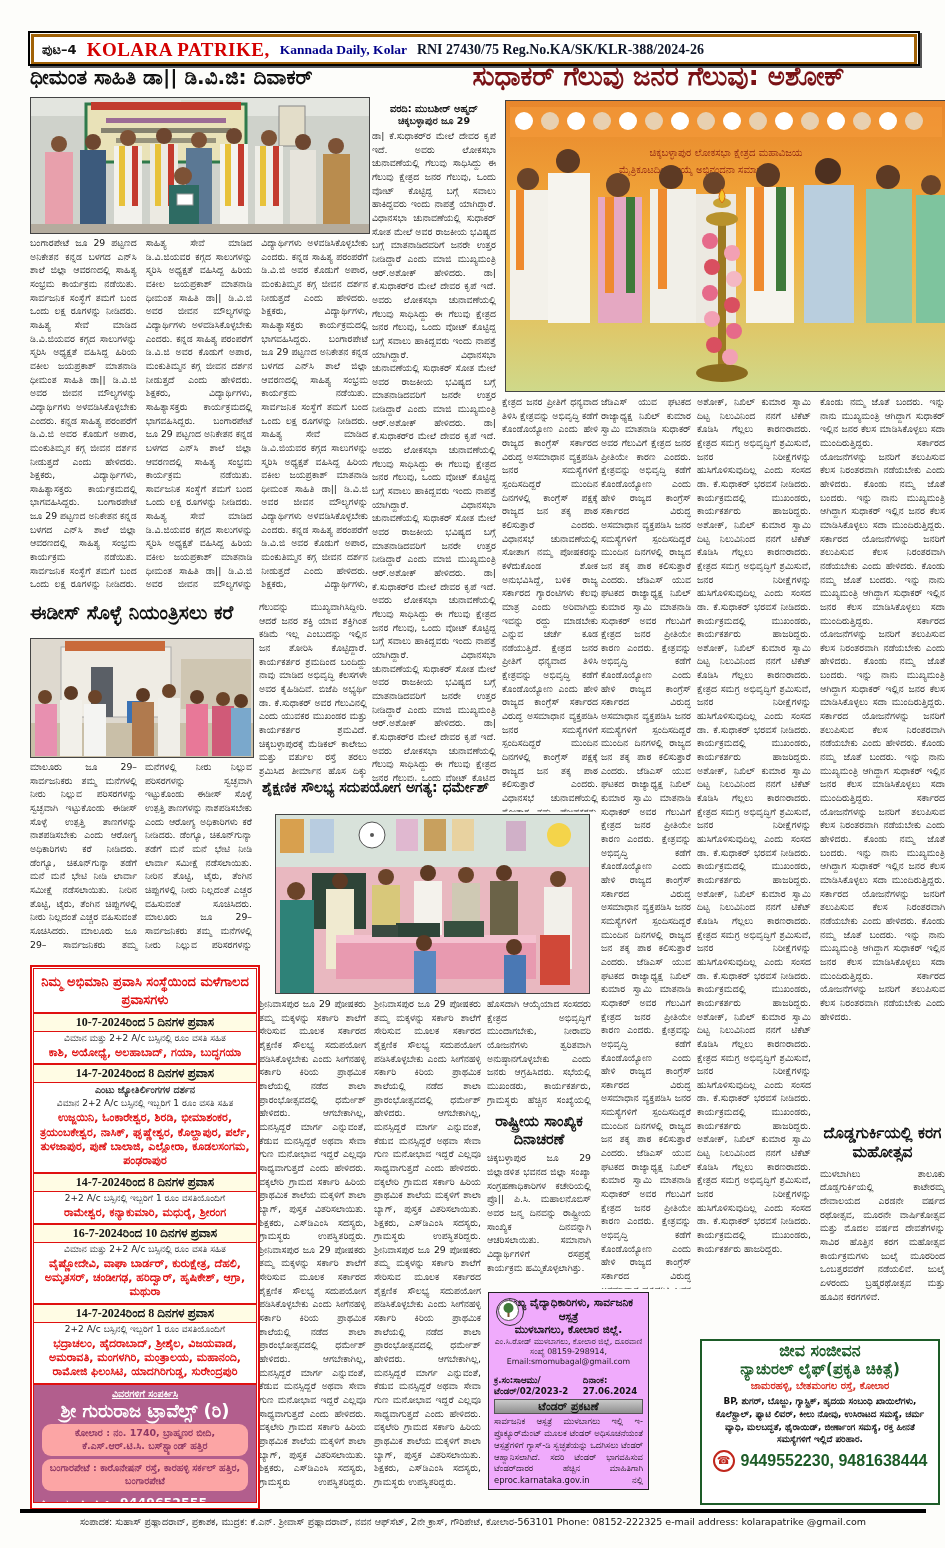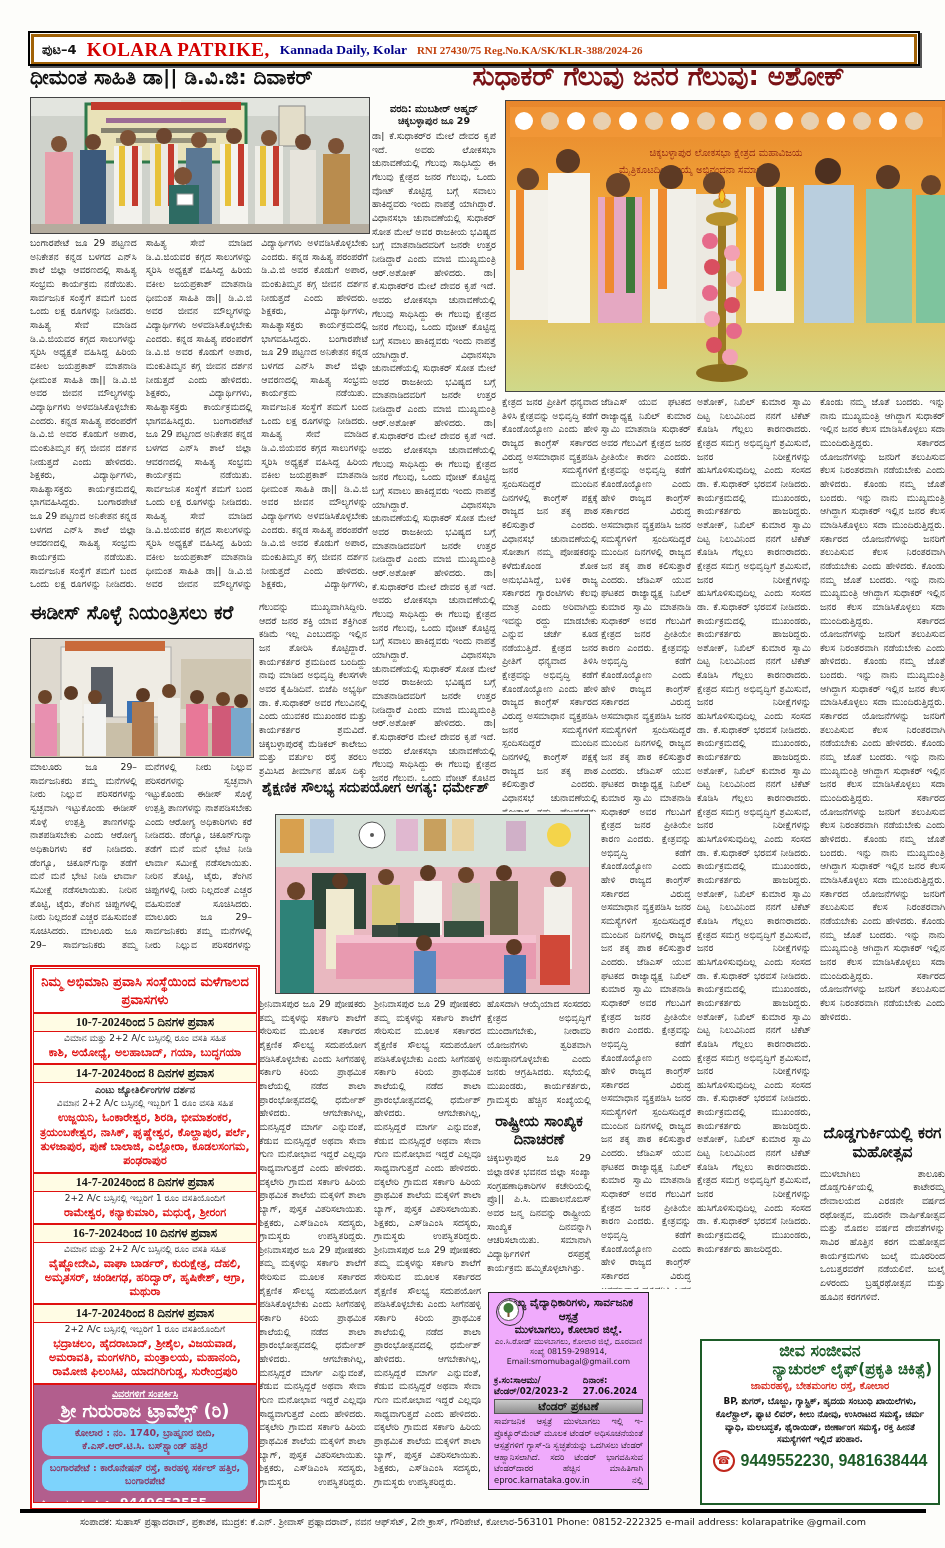--- a/index.html
+++ b/index.html
@@ -5,21 +5,21 @@
   html,body{margin:0;padding:0;background:#e8e8e4;}
   #page{position:relative;width:945px;height:1548px;background:#fdfdfa;margin:0 auto;
         font-family:"DejaVu Sans",sans-serif;color:#141414;overflow:hidden;}
   .abs{position:absolute;overflow:hidden;}
   
   #masthead{left:28px;top:31px;width:888px;height:31px;border:2px solid #000;box-shadow:2px 2px 0 #555;}
   #masthead .inner{border:3px solid #a16207;margin:1px;height:25px;display:flex;align-items:center;padding:0 8px;gap:10px;background:#fff;}
   .mh-page{font-weight:bold;font-size:13px;}
   .mh-title{color:#d40000;font-weight:bold;font-size:19px;font-family:"Liberation Serif",serif;letter-spacing:.5px;}
   .mh-sub{color:#00008b;font-weight:bold;font-size:13.5px;font-family:"Liberation Serif",serif;}
-  .mh-rni{font-size:11px;font-family:"Liberation Serif",serif;font-weight:bold;color:#c2410c;}
+  .mh-rni{font-size:14px;font-family:"Liberation Serif",serif;font-weight:bold;color:#0f172a;}
   .mh-date{margin-left:auto;color:#8b1740;font-weight:bold;font-size:14.5px;margin-top:48px;}
   
   .hl{font-weight:bold;color:#101010;line-height:1.1;}
   #hl-dvg{left:30px;top:66px;width:345px;height:28px;font-size:20px;}
   #hl-main{left:372px;top:62px;width:573px;height:34px;font-size:26px;color:#7a1216;text-align:center;}
   #hl-aedes{left:30px;top:602px;width:226px;height:33px;font-size:19px;}
   #hl-edu{left:262px;top:780px;width:330px;height:31px;font-size:14px;}
   .subhead{font-weight:bold;font-size:15.5px;text-align:center;line-height:1.25;color:#101010;}
   
   .body-text{font-size:9.3px;line-height:1.47;text-align:justify;color:#151515;word-break:break-word;}
@@ -34,37 +34,37 @@
   #travel{left:30px;top:965px;width:226px;height:541px;border:2px solid #e01010;background:#fff;}
   #travel .tv-in{border:1px solid #e01010;margin:1px;height:533px;overflow:hidden;}
   .tv-title{color:#e01010;font-weight:bold;font-size:13px;text-align:center;line-height:1.35;padding:4px 2px;border-bottom:2px solid #e01010;}
   .tour-date{background:#fffce4;border-bottom:1px solid #e01010;font-family:"Liberation Serif",serif;font-weight:bold;font-size:12px;text-align:center;padding:1px 0;}
   .tour-note{font-size:9px;text-align:center;color:#222;padding:1px 2px;}
   .tour-note2{font-size:9.5px;text-align:center;color:#333;font-weight:bold;padding:1px 2px;}
   .tour-places{color:#e01010;font-weight:bold;font-size:11px;text-align:center;line-height:1.3;padding:1px 3px 3px;border-bottom:2px solid #e01010;}
   .tv-contact{background:#b25e8d;color:#fff;text-align:center;padding:3px 4px 4px;}
   .tv-contact .small-head{font-size:9.5px;font-weight:bold;text-decoration:underline;}
   .tv-company{font-size:18px;font-weight:bold;line-height:1.15;margin:1px 0 3px;}
-  .tv-box{background:#7dd3fc;color:#8d3764;font-weight:bold;font-size:9.5px;border-radius:9px;padding:3px 5px;margin:3px 4px;line-height:1.35;}
+  .tv-box{background:#fca5a5;color:#8d3764;font-weight:bold;font-size:9.5px;border-radius:9px;padding:3px 5px;margin:3px 4px;line-height:1.35;}
   .tv-phone{font-size:12.5px;font-weight:bold;text-align:left;padding:1px 2px;}
   .tv-phone .lbl{font-size:9.5px;text-decoration:underline;}
   
   #tender{left:488px;top:1292px;width:161px;height:198px;border:1.5px solid #222;background:#f0abfc;padding:3px 5px;box-sizing:border-box;font-size:8.6px;}
   #tender .org{font-weight:bold;font-size:10.5px;text-align:center;line-height:1.3;}
   #tender .addr{font-size:7.8px;text-align:center;color:#222;line-height:1.3;}
   #tender .refrow{display:flex;justify-content:space-between;font-weight:bold;font-size:8.6px;margin-top:8px;}
   #tender .bar{background:linear-gradient(#c9c9c9,#8f8f8f);border:1px solid #555;font-weight:bold;font-size:11px;text-align:center;margin:2px 0;}
   #tender .tbody{font-size:8.4px;text-align:justify;line-height:1.4;}
   #tender .sign{text-align:right;font-weight:bold;font-size:8.8px;line-height:1.4;}
   #tender .ro{text-align:center;font-size:8px;margin-top:2px;}
   .tlogo{position:absolute;left:7px;top:5px;width:26px;height:26px;border:1.5px solid #333;border-radius:50%;}
   
   #natural{left:700px;top:1339px;width:240px;height:166px;border:2px solid #1d5c28;background:#fff;text-align:center;padding:0 6px;box-sizing:border-box;}
   #natural .t1{color:#1d5c28;font-weight:bold;font-size:16px;}
-  #natural .t2{color:#1d5c28;font-weight:bold;font-size:15px;text-align:right;}
+  #natural .t2{color:#1d5c28;font-weight:bold;font-size:15px;}
   #natural .ad2{color:#d93025;font-weight:bold;font-size:10px;margin:2px 0 3px;}
   #natural .nbody{font-weight:bold;font-size:8.8px;line-height:1.45;color:#141414;}
   #natural .phones{display:flex;align-items:center;justify-content:center;gap:6px;margin-top:4px;}
   #natural .ph-ic{width:18px;height:18px;border-radius:50%;border:2px solid #c0261c;color:#c0261c;font-size:11px;line-height:18px;}
   #natural .ph-no{color:#1d5c28;font-weight:bold;font-size:16px;font-family:"Liberation Sans",sans-serif;}
   
   #footrule{left:20px;top:1509px;width:906px;height:4px;background:#000;}
   #footer{left:20px;top:1516px;width:906px;height:18px;font-size:9.5px;text-align:center;color:#111;}
 </style>
 </head>

